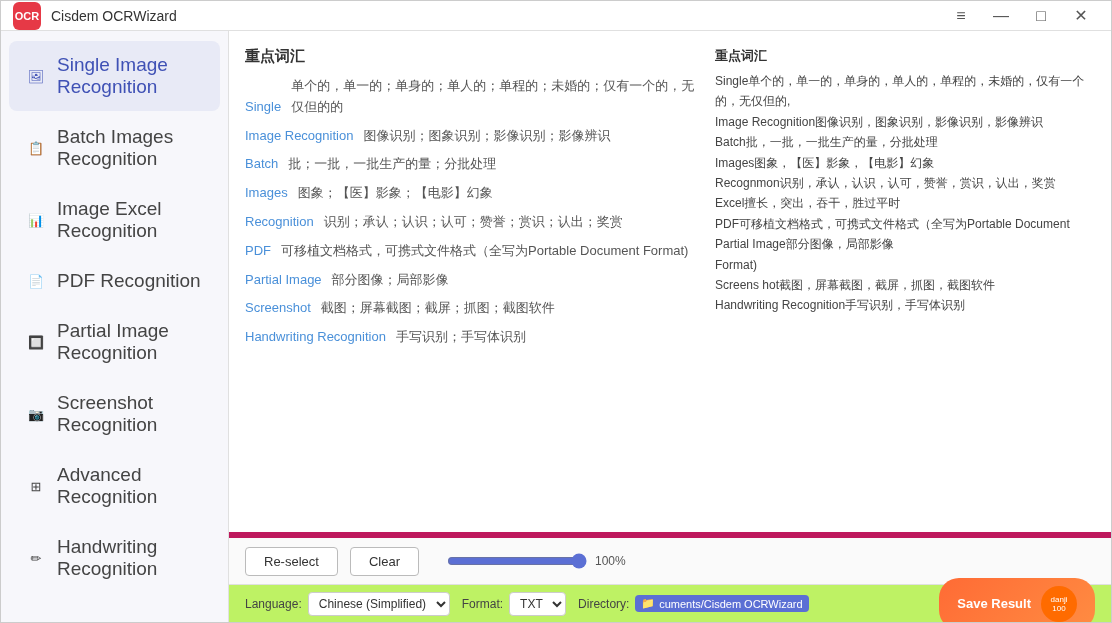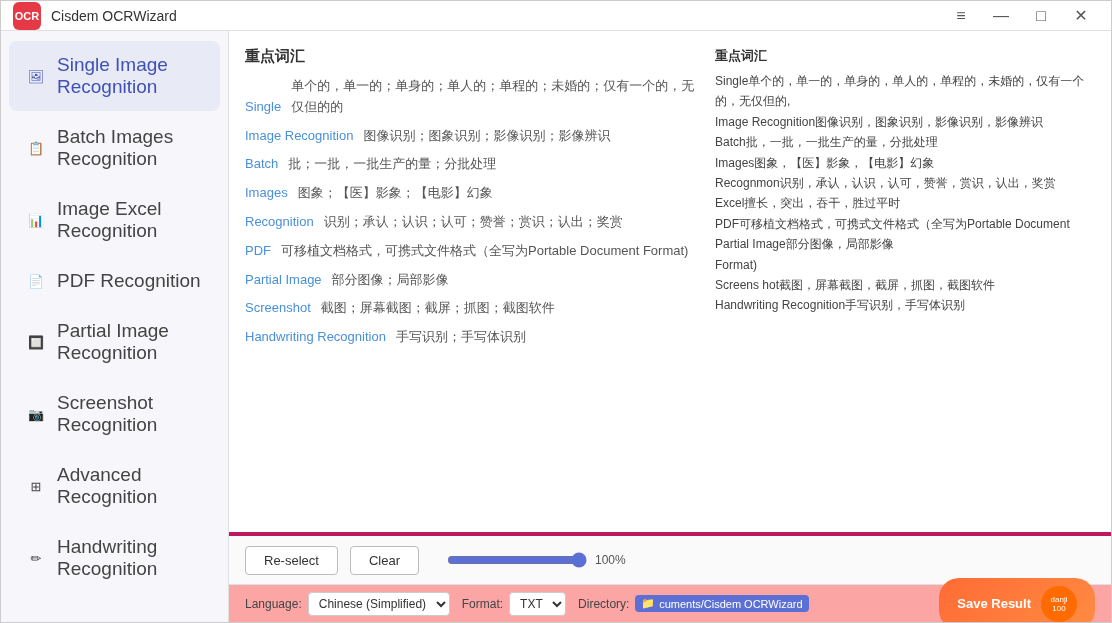--- a/index.html
+++ b/index.html
@@ -37,30 +37,30 @@
     .vocab-title { font-size: 15px; font-weight: bold; color: #333; margin-bottom: 10px; }
     .vocab-item { display: flex; align-items: flex-end; gap: 10px; margin-bottom: 8px; line-height: 1.6; }
     .vocab-key { color: #4a90d9; font-size: 13px; white-space: nowrap; }
     .vocab-val { color: #555; font-size: 13px; }
     
     .right-panel { width: 380px; flex-shrink: 0; }
     .right-panel-title { font-size: 13px; font-weight: bold; color: #333; margin-bottom: 6px; }
     .right-panel-content { font-size: 12px; color: #444; line-height: 1.7; }
     
     
-    .bottom-bar { height: 52px; border-top: 4px solid #be185d; display: flex; align-items: center; padding: 0 16px; gap: 12px; background: #fafafa; flex-shrink: 0; }
+    .bottom-bar { height: 52px; border-top: 6px solid #be185d; display: flex; align-items: center; padding: 0 16px; gap: 12px; background: #fafafa; flex-shrink: 0; }
     
     .btn-reselect, .btn-clear { padding: 6px 18px; border-radius: 4px; border: 1px solid #bbb; background: #fff; font-size: 13px; cursor: pointer; color: #333; }
     
     .slider-container { display: flex; align-items: center; gap: 8px; margin-left: 16px; }
     .slider { width: 140px; accent-color: #5b6fd4; }
     .slider-val { font-size: 12px; color: #555; }
     
     
-    .status-bar { height: 38px; border-top: 1px solid #e0e0e0; display: flex; align-items: center; padding: 0 16px; gap: 12px; background: #fca5a5; flex-shrink: 0; }
+    .status-bar { height: 38px; border-top: 1px solid #e0e0e0; display: flex; align-items: center; padding: 0 16px; gap: 12px; background: #bef264; flex-shrink: 0; }
     .status-field { display: flex; align-items: center; gap: 6px; font-size: 12px; color: #444; }
     .status-select { padding: 3px 6px; border: 1px solid #ccc; border-radius: 4px; font-size: 12px; background: #fff; color: #333; }
     .directory-badge { background: #5b6fd4; color: #fff; border-radius: 4px; padding: 2px 6px; font-size: 11px; display: flex; align-items: center; gap: 4px; }
     
     
     .save-result-btn { margin-left: auto; background: linear-gradient(135deg, #ff6b35, #ff8c42); color: #fff; border: none; border-radius: 20px; padding: 8px 18px; font-size: 13px; font-weight: bold; cursor: pointer; display: flex; align-items: center; gap: 6px; }
     
     .danji-badge { width: 36px; height: 36px; background: #ff6b00; border-radius: 50%; display: flex; align-items: center; justify-content: center; color: #fff; font-size: 10px; font-weight: normal; margin-left: 4px; }
 
     .spacer { flex: 1; }

